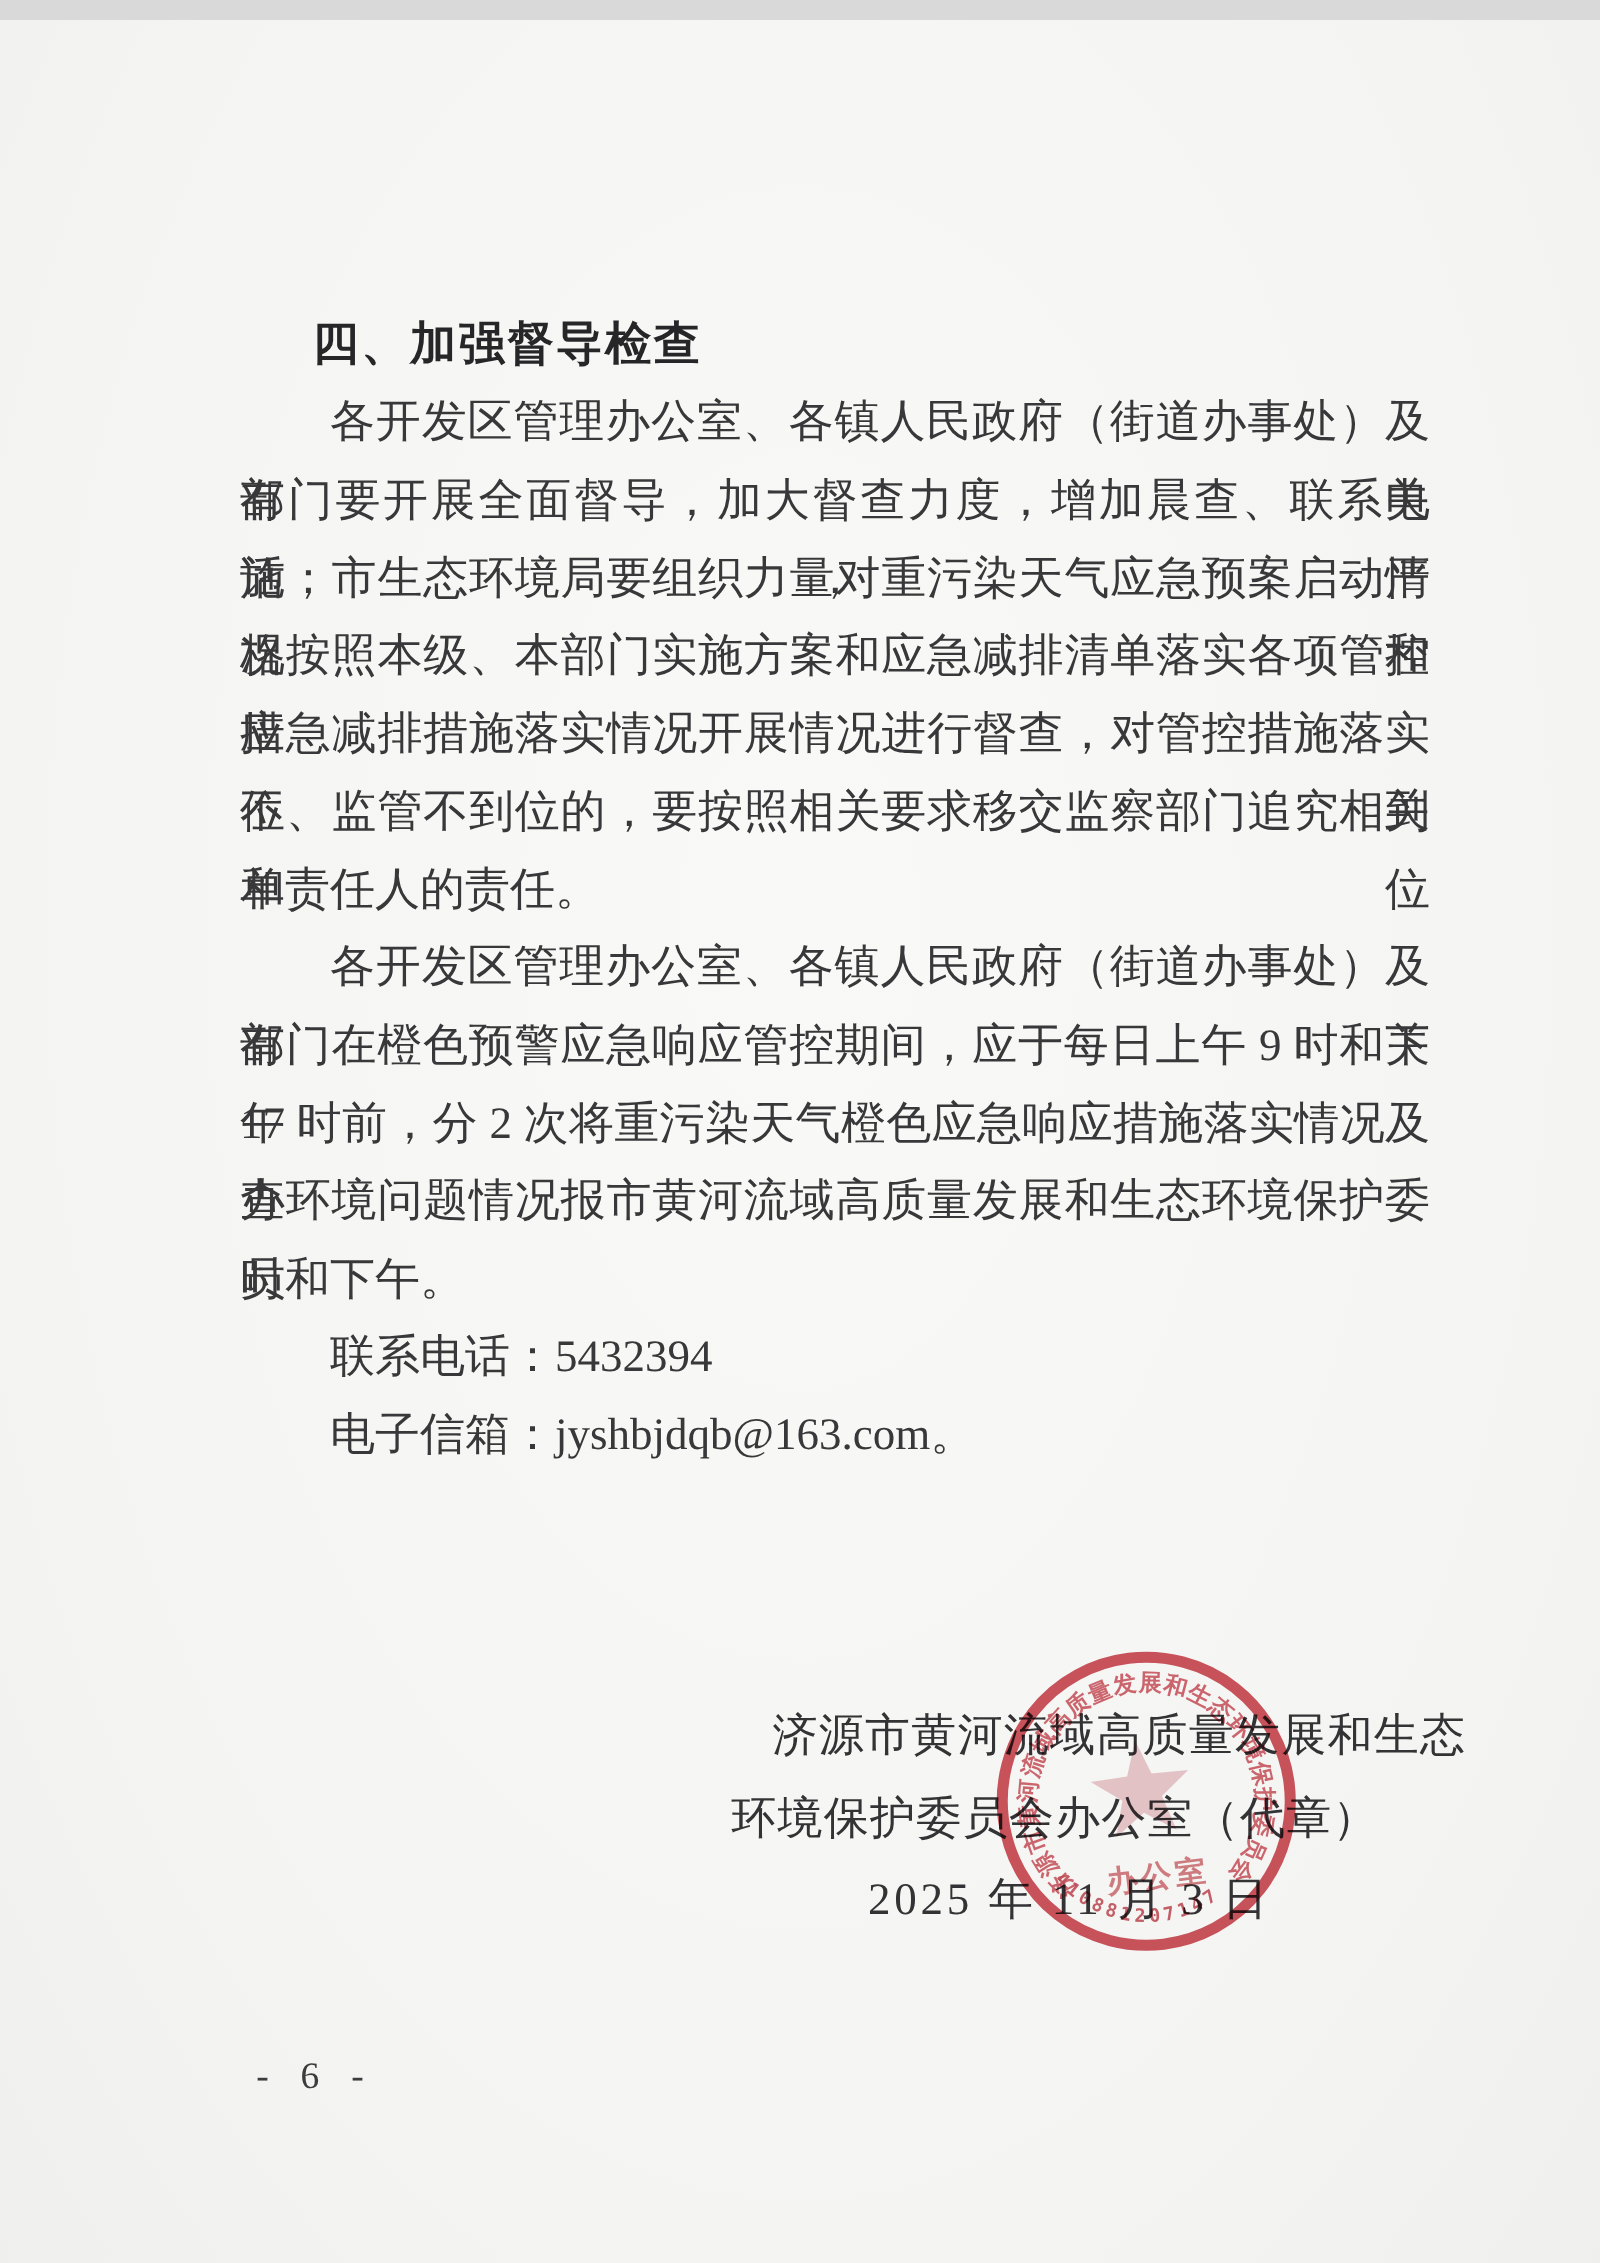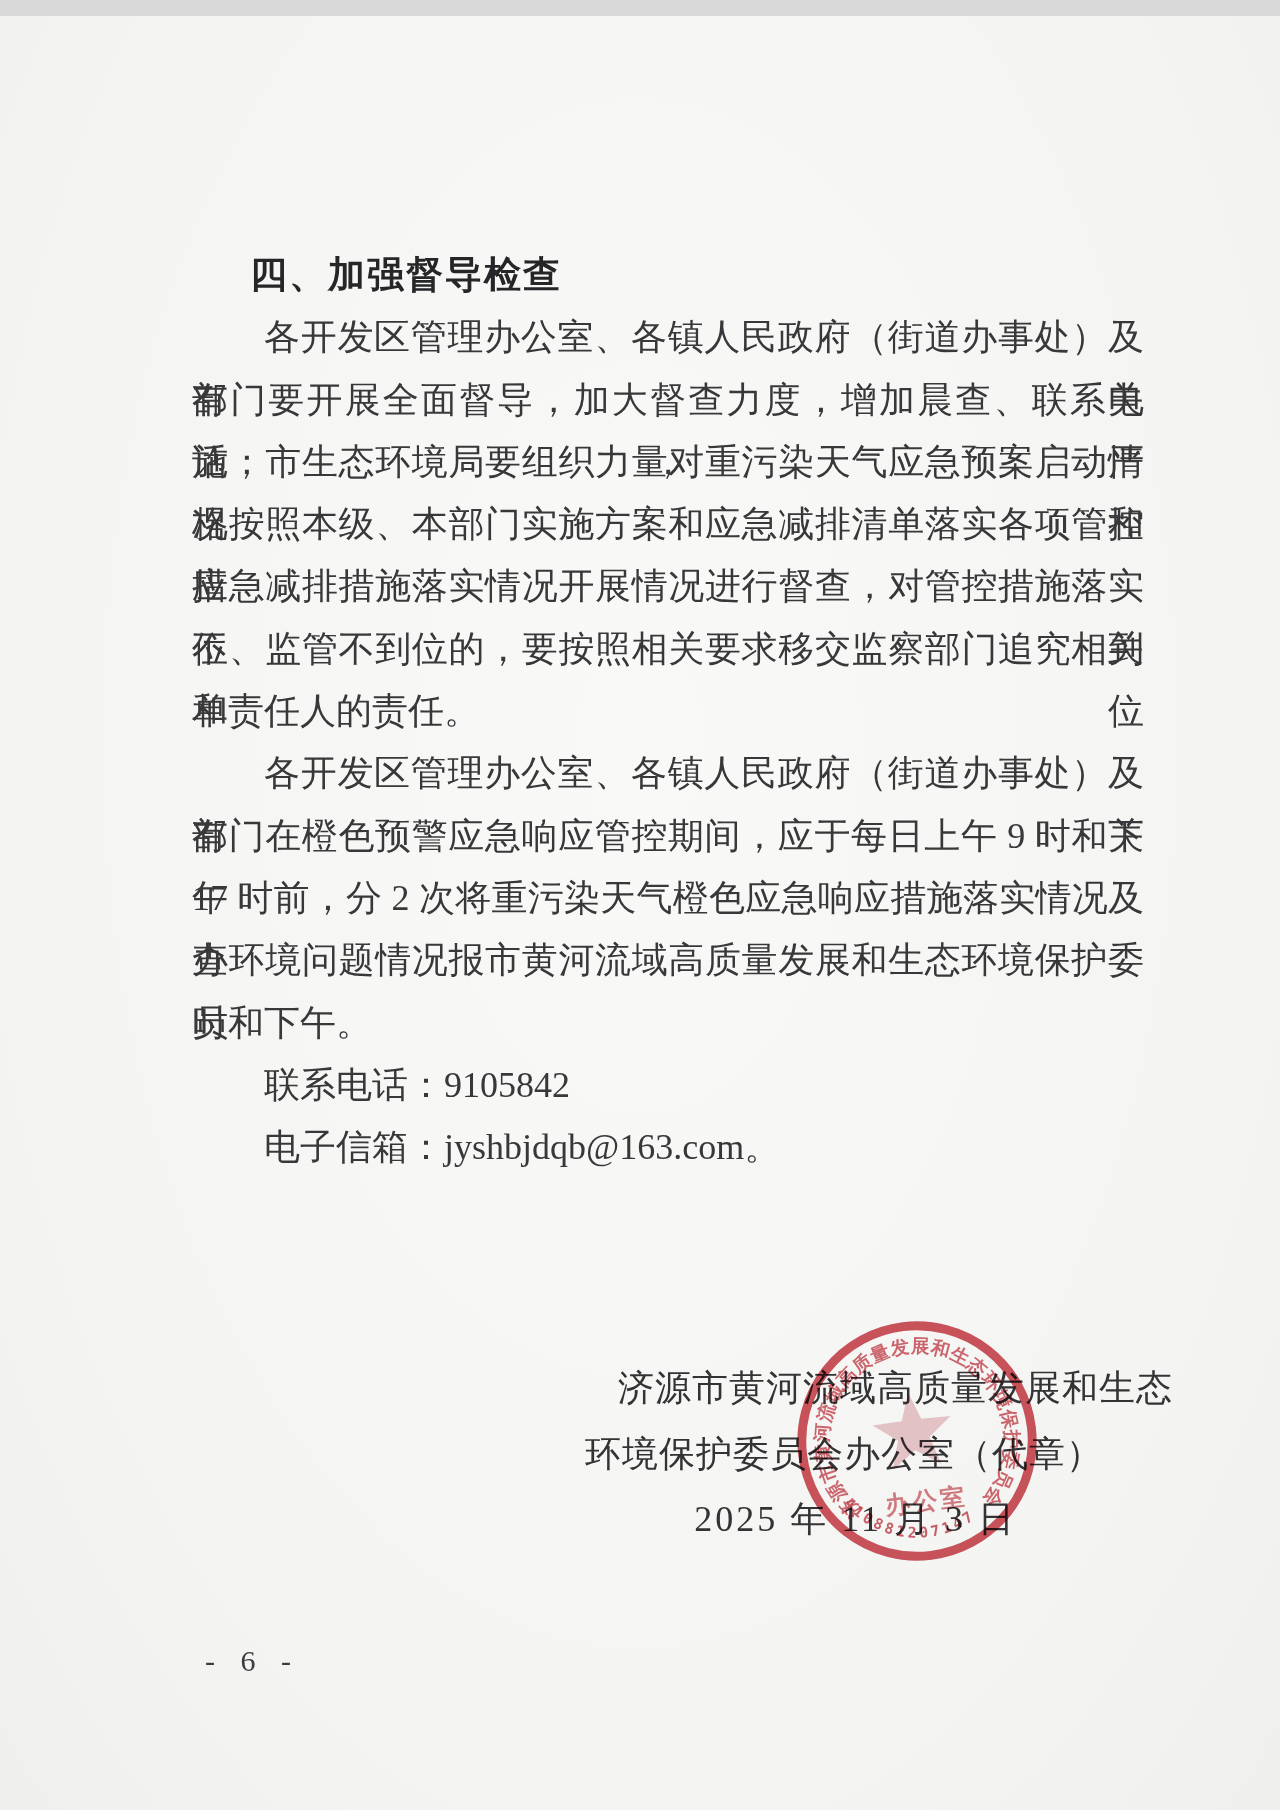--- a/index.html
+++ b/index.html
@@ -104,21 +104,21 @@
     <div class="line fill">应急减排措施落实情况开展情况进行督查，对管控措施落实不到</div>
     <div class="line fill">位、监管不到位的，要按照相关要求移交监察部门追究相关单位</div>
     <div class="line">和责任人的责任。</div>
 
     <div class="line fill indent">各开发区管理办公室、各镇人民政府（街道办事处）及有关</div>
     <div class="line fill">部门在橙色预警应急响应管控期间，应于每日上午 9 时和下午</div>
     <div class="line fill">17 时前，分 2 次将重污染天气橙色应急响应措施落实情况及查</div>
     <div class="line fill">办环境问题情况报市黄河流域高质量发展和生态环境保护委员</div>
     <div class="line">时和下午。</div>
 
-    <div class="line indent2">联系电话：9105842</div>
+    <div class="line indent2">联系电话：5432394</div>
     <div class="line indent2">电子信箱：jyshbjdqb@163.com。</div>
   </div>
 
   <div class="sig sig1">济源市黄河流域高质量发展和生态</div>
   <div class="sig sig2">环境保护委员会办公室（代章）</div>
   <div class="sig sig3">2025 年 11 月 3 日</div>
 
   <svg class="seal" viewBox="0 0 260 260" aria-hidden="true">
     <defs>
       <path id="ringPath" d="M 66.4,193.6 A 90,90 0 1 1 193.6,193.6" fill="none"></path>

